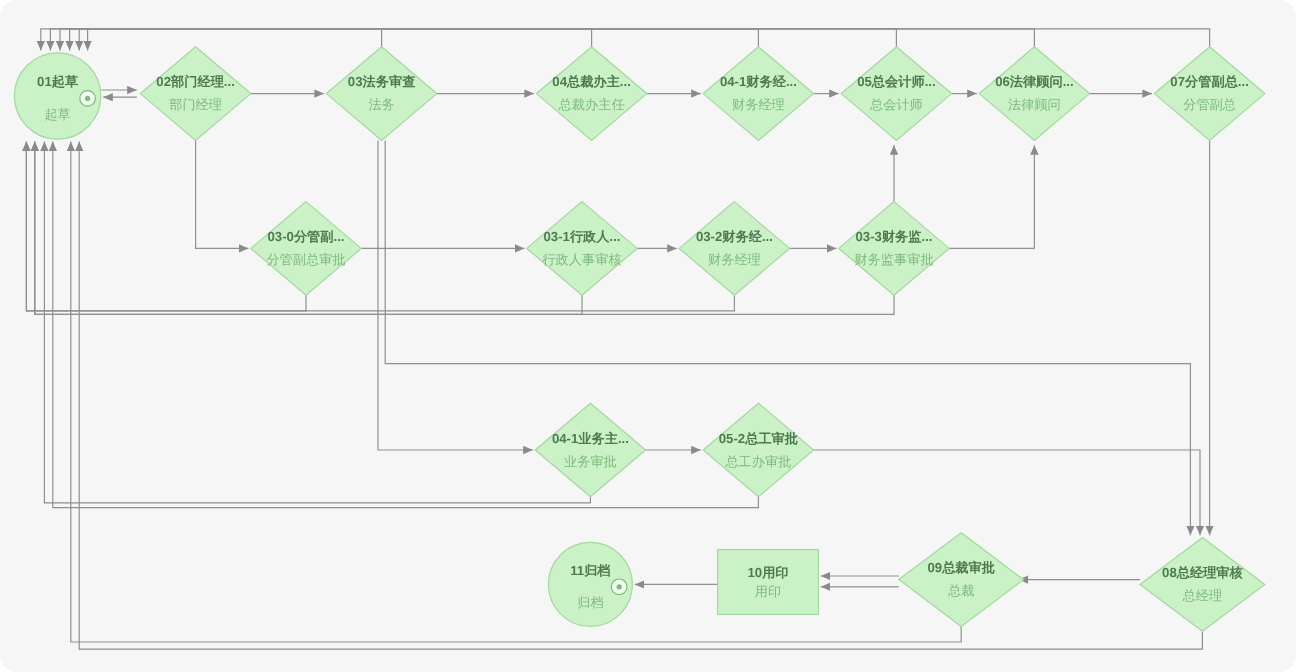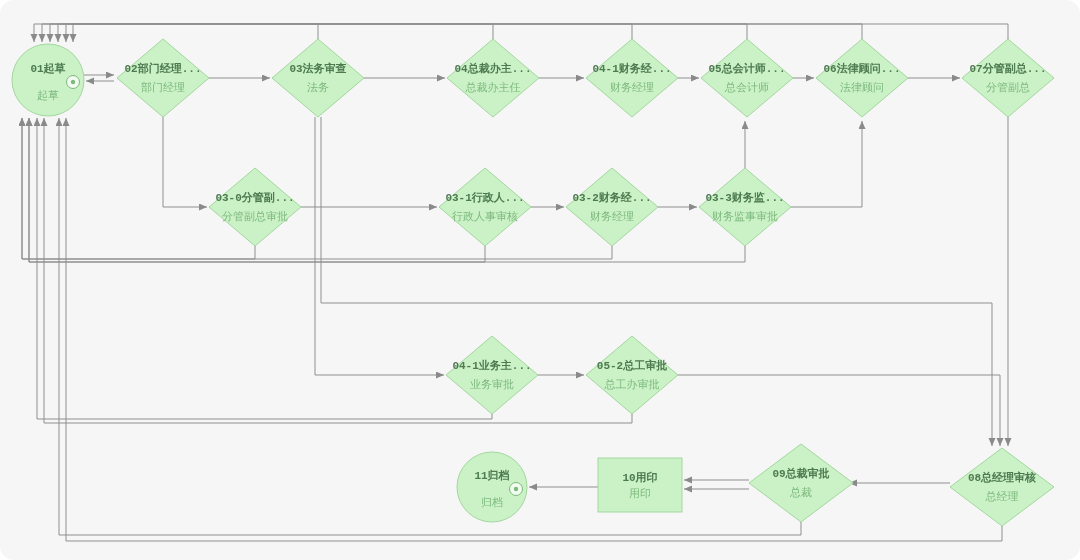--- a/index.html
+++ b/index.html
@@ -1,19 +1,19 @@
 <!DOCTYPE html>
 <html><head>
 <meta charset="utf-8">
 <style>
   html,body{margin:0;padding:0;background:#ffffff;}
   .stage{
     position:relative;
     width:872px;height:560px;
-    font-family:Liberation Mono, monospace;
+    font-family:Liberation Sans, sans-serif;
   }
   svg{display:block}
   .edge{fill:none;stroke:#8f8f8f;stroke-width:1;}
   .node-shape{stroke-width:1;}
   .node-title{font-size:11px;font-weight:bold;}
   .node-subtitle{font-size:11px;}
   text{pointer-events:none;}
 </style>
 </head>
 <body>

